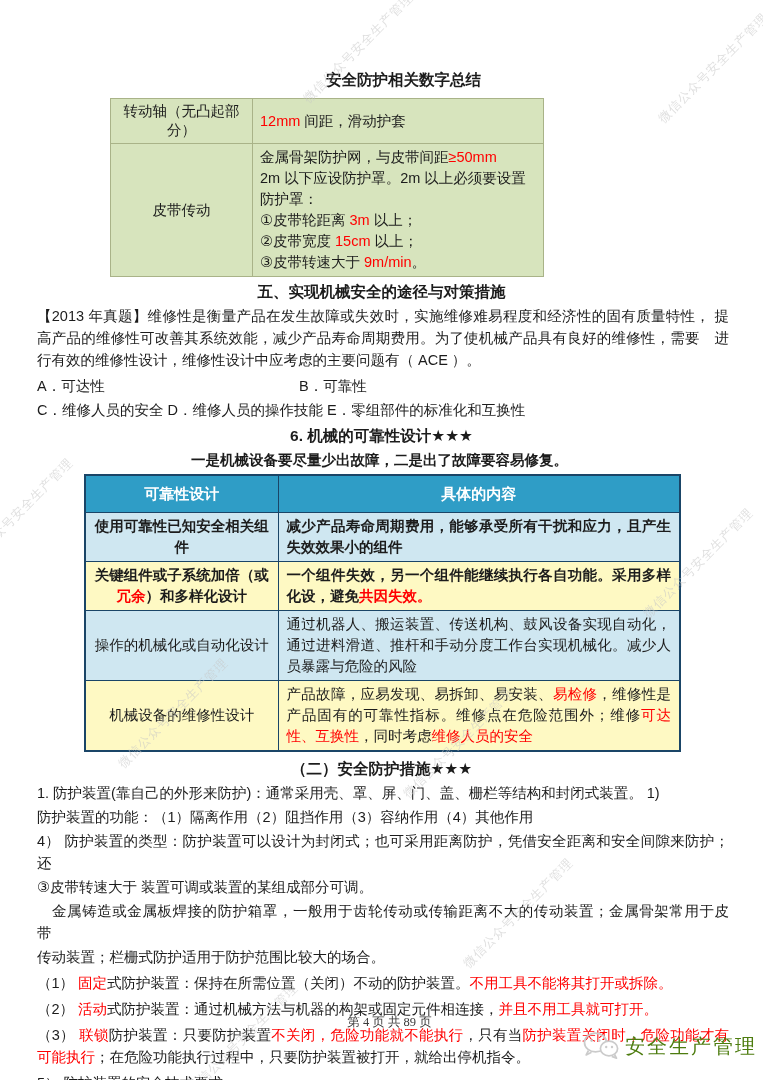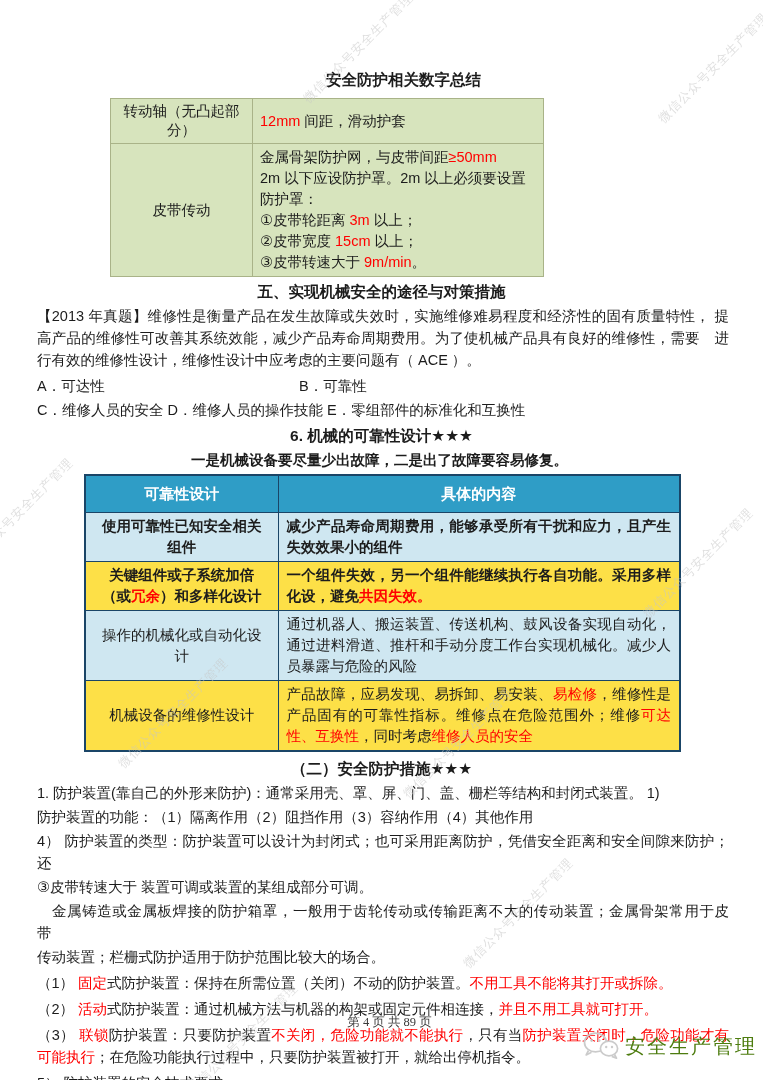--- a/index.html
+++ b/index.html
@@ -42,22 +42,22 @@
   table.blue {
     border-collapse:collapse; table-layout:fixed; width:597px;
     margin:3px 0 0 84px; font-size:14.5px; border:2px solid var(--blue-border,#1a4567);
   }
   table.blue th, table.blue td { border:1px solid var(--blue-border,#1a4567); }
   table.blue th {
     background:var(--blue-header,#2f9dc6); color:#fff; font-weight:bold;
     font-size:15px; padding:8px; line-height:20px;
   }
   table.blue th.b-label-h { width:193px; }
-  table.blue td { background:#fde047; }
-  table.blue td.b-label { text-align:center; vertical-align:middle; padding:3px 16px; line-height:21px; }
+  table.blue td { background:#fef9c3; }
+  table.blue td.b-label { text-align:center; vertical-align:middle; padding:3px 5px; line-height:21px; }
   table.blue td.b-content { padding:3px 8px; line-height:21px; text-align:justify; vertical-align:middle; }
   table.blue tr.band td { background:var(--blue-row,#cfe7f1); }
   table.blue tr.boldrow td { font-weight:bold; }
 
   
   .page-footer {
     position:absolute; top:1014px; left:8px; width:100%; text-align:center;
     font-family:"Liberation Serif","DejaVu Serif",serif; font-size:12.5px; color:#3a3a3a;
   }
   .brand {

